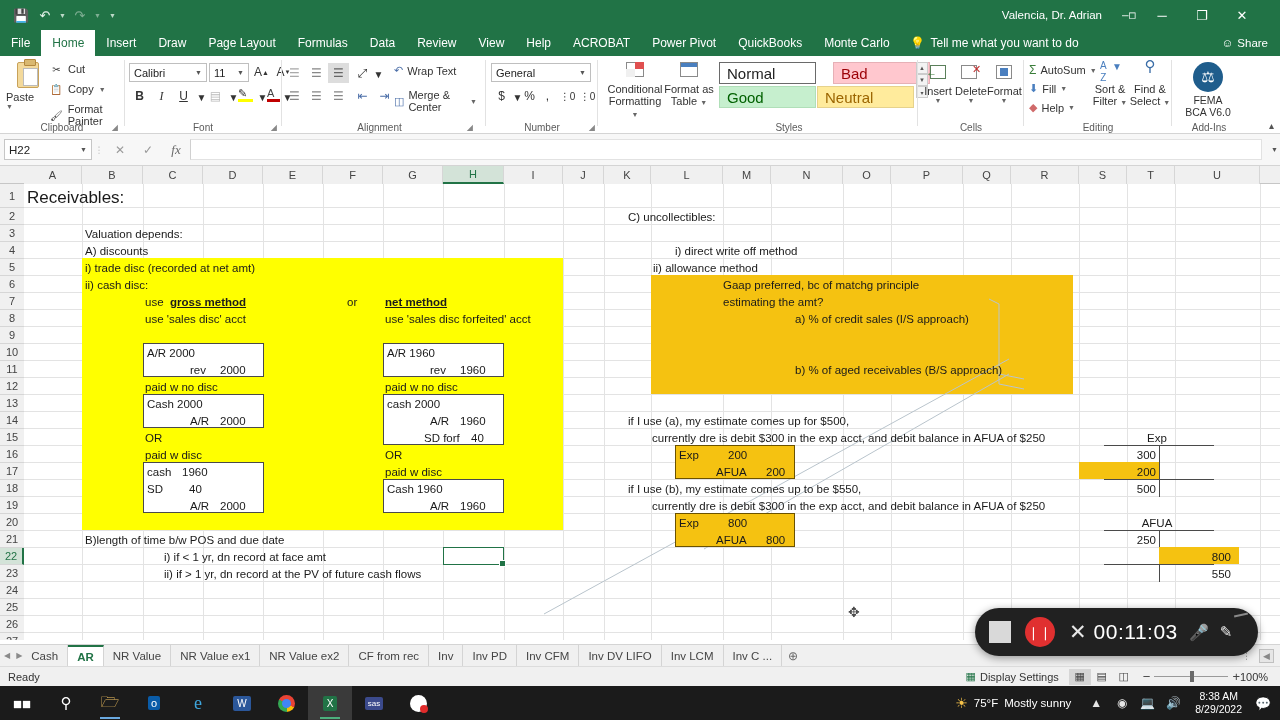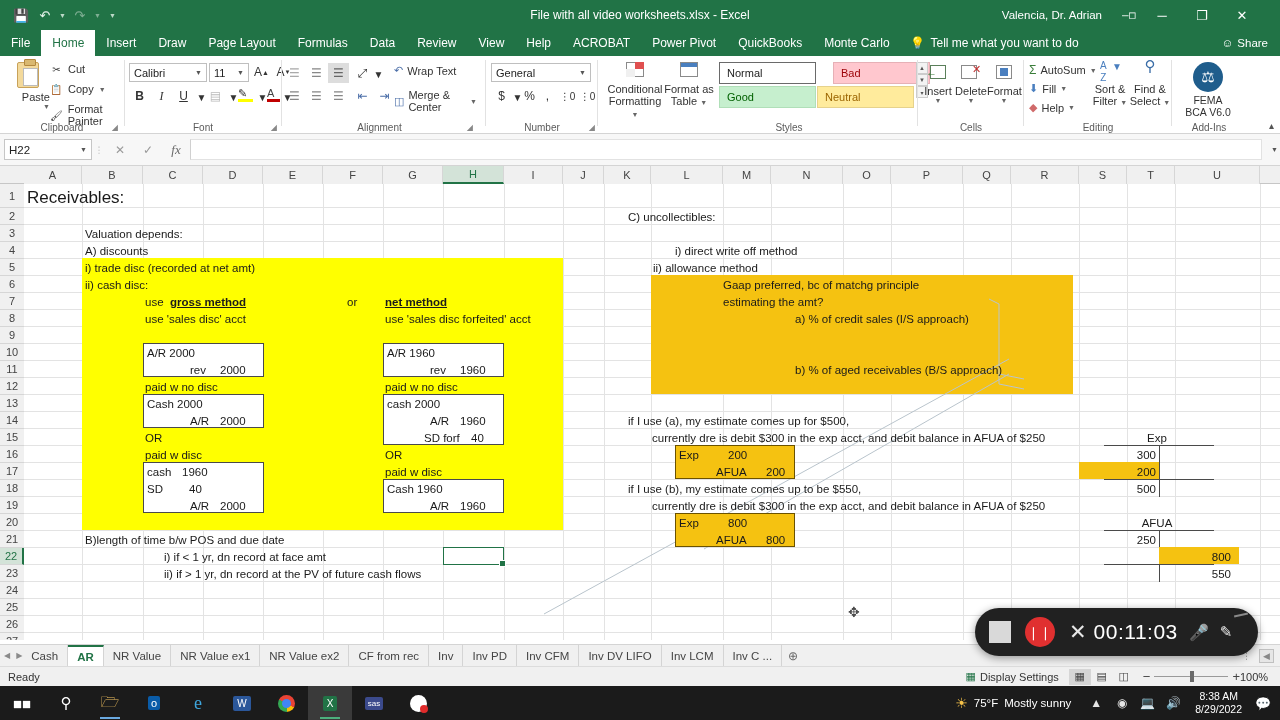--- a/index.html
+++ b/index.html
@@ -62,21 +62,21 @@
     background:#fff; border-bottom:1px solid #d4d4d4;
   }
   .rgroup{ position:absolute; top:0; height:78px; }
   .glabel{
     position:absolute; bottom:1px; width:100%; text-align:center;
     font-size:10px; color:#5b5b5b;
   }
   .gdiv{ position:absolute; top:4px; width:1px; height:66px; background:#e2e2e2; }
 
   .paste{
-    position:absolute; left:6px; top:4px; width:44px; text-align:right;
+    position:absolute; left:6px; top:4px; width:44px; text-align:left;
   }
   .clip-ico{
     width:22px;height:26px;margin:2px auto 0;border:1.5px solid #c8a25a;
     background:#f3d99b;border-radius:2px;position:relative;
   }
   .clip-ico:after{
     content:''; position:absolute; left:5px; top:5px; width:13px;height:16px;
     background:#fff; border:1px solid #bbb;
   }
   .clip-ico:before{
@@ -101,21 +101,21 @@
   }
   .fbtn.small{ font-size:10px; }
 
   .lblbtn{
     position:absolute; display:flex; align-items:center; gap:4px;
     font-size:11px; color:#333;
   }
 
   
   .stylecell{
-    position:absolute; width:97px; height:22px; font-size:11px;
+    position:absolute; width:97px; height:22px; font-size:15px;
     display:flex; align-items:center; padding-left:7px;
     border:1px solid #c9c9c9;
   }
   .sc-normal{ background:#fff; color:#222; border:1px solid #6a6a6a;}
   .sc-bad{ background:#ffc7ce; color:#9c0006; border-color:#e6b0b6;}
   .sc-good{ background:#c6efce; color:#006100; border-color:#b0dfb8;}
   .sc-neutral{ background:#ffeb9c; color:#9c6500; border-color:#e6d28c;}
   .gal-scroll{ position:absolute; width:12px; }
   .gal-scroll div{
     width:12px;height:12px;border:1px solid #ccc;background:#f3f3f3;
@@ -300,21 +300,20 @@
 
 <div class="titlebar">
   <div class="qat">
     <div class="qat-btn">💾</div>
     <div class="qat-btn">↶</div>
       <div class="qat-caret">▼</div>
     <div class="qat-btn" style="color:#7fae93">↷</div>
       <div class="qat-caret" style="color:#7fae93">▼</div>
     <div class="qat-caret" style="margin-left:4px">▼</div>
   </div>
-  <div class="title-center">File with all video worksheets.xlsx  -  Excel</div>
   <div class="title-right">
     <div class="acct-name">Valencia, Dr. Adrian</div>
     <div class="win-btn ribbon-opt">⎯◻</div>
     <div class="win-btn">─</div>
     <div class="win-btn">❐</div>
     <div class="win-btn">✕</div>
   </div>
 </div>
 
 <div class="tabstrip">

